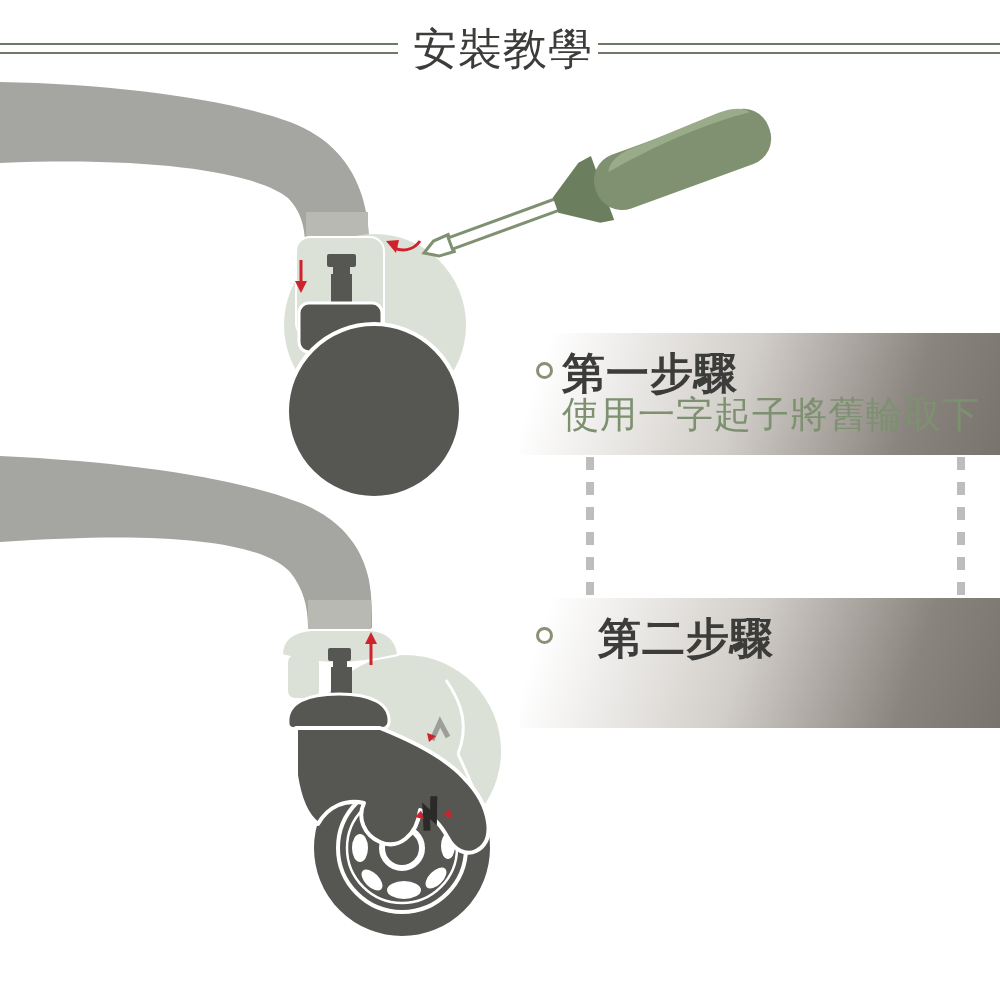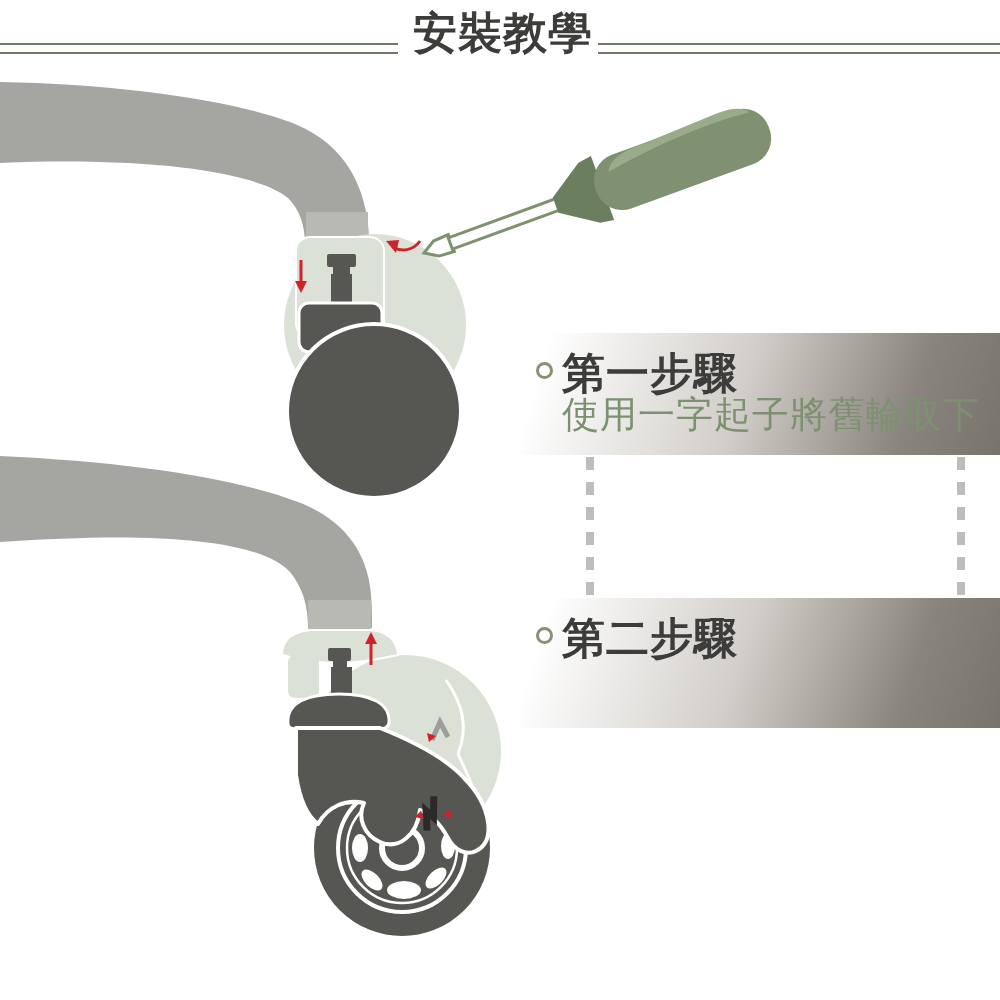--- a/index.html
+++ b/index.html
@@ -24,36 +24,36 @@
   body{background:#ffffff;font-family:"Liberation Sans","DejaVu Sans",sans-serif;}
   .canvas{
     position:relative;width:1000px;height:1000px;background:#ffffff;overflow:hidden;
   }
   
   .rule{position:absolute;top:43px;height:7px;
     border-top:2px solid var(--rule_green);
     border-bottom:2px solid var(--rule_green);}
   .rule.left{left:0;width:398px;}
   .rule.right{left:598px;width:402px;}
-  .page-title{position:absolute;left:400px;top:4px;width:206px;text-align:center;
-    font-size:44px;font-weight:bold;color:var(--step_title);letter-spacing:1px;white-space:nowrap;}
+  .page-title{position:absolute;left:400px;top:20px;width:206px;text-align:center;
+    font-size:44px;font-weight:normal;color:var(--step_title);letter-spacing:1px;white-space:nowrap;}
   
   .banner{position:absolute;left:520px;width:480px;
     background:linear-gradient(108deg,#ffffff 6%,var(--banner_light) 46%,#8a847e 80%,var(--banner_dark) 100%);}
   .banner.one{top:333px;height:122px;}
   .banner.two{top:598px;height:130px;}
   
   .bullet{position:absolute;width:11px;height:11px;border:3px solid var(--bullet_ring);
     border-radius:50%;background:transparent;}
   .bullet.b1{left:536px;top:362px;}
   .bullet.b2{left:536px;top:627px;}
   .step-label{position:absolute;left:562px;font-size:43px;font-weight:bold;
     color:var(--step_title);letter-spacing:1px;white-space:nowrap;}
   .step-label.s1{top:345px;}
-  .step-label.s2{top:610px;}
+  .step-label.s2{top:610px;margin-left:36px;}
   .step-desc{position:absolute;left:562px;font-size:37px;color:var(--step_description);
     letter-spacing:1px;white-space:nowrap;}
   .step-desc.s1{top:390px;}
   .step-desc.s2{top:654px;}
   
   .dash{position:absolute;top:457px;height:139px;width:8px;
     background:repeating-linear-gradient(to bottom,var(--dash_gray) 0 13px,transparent 13px 25px);}
   .dash.left{left:586px;}
   .dash.right{left:957px;}
   

